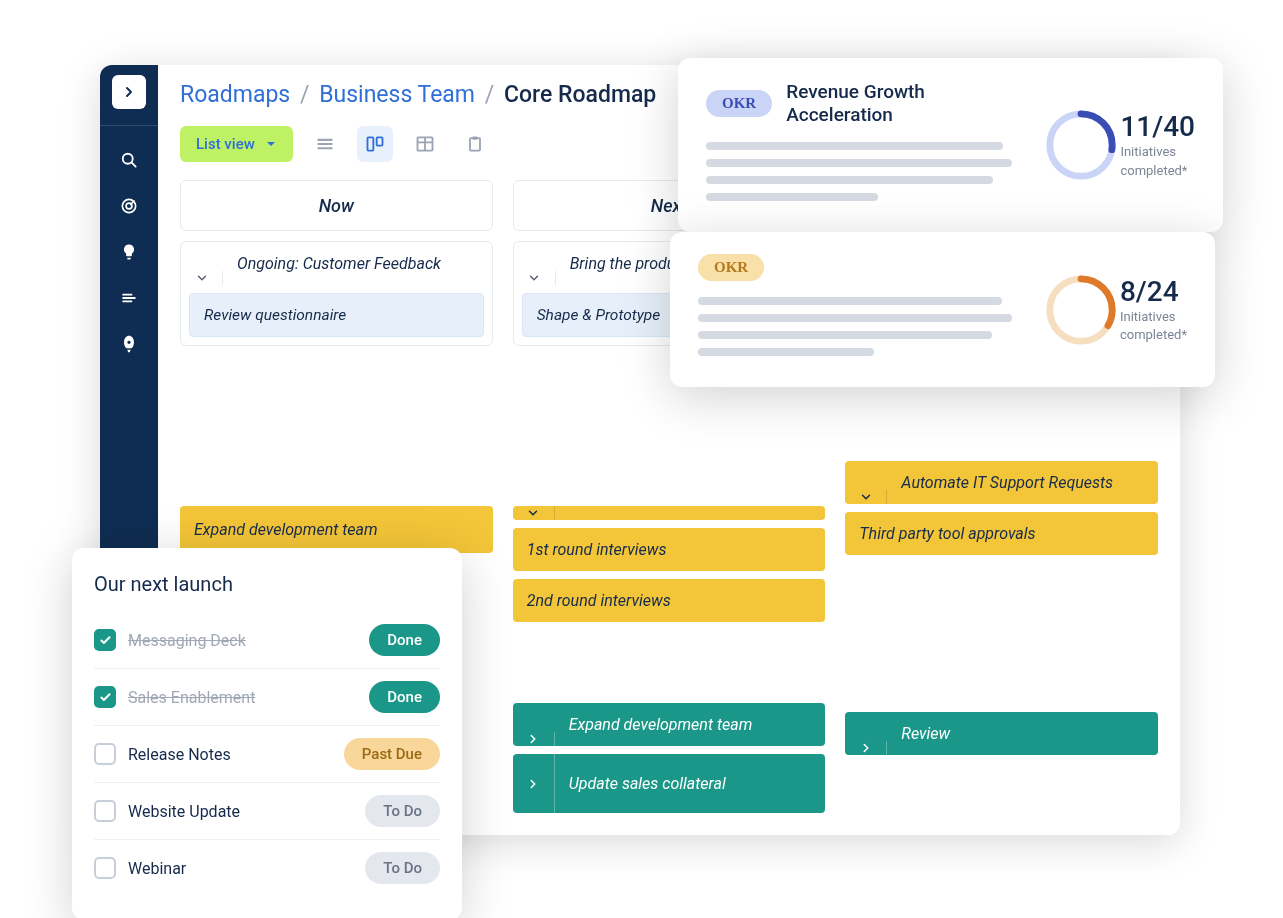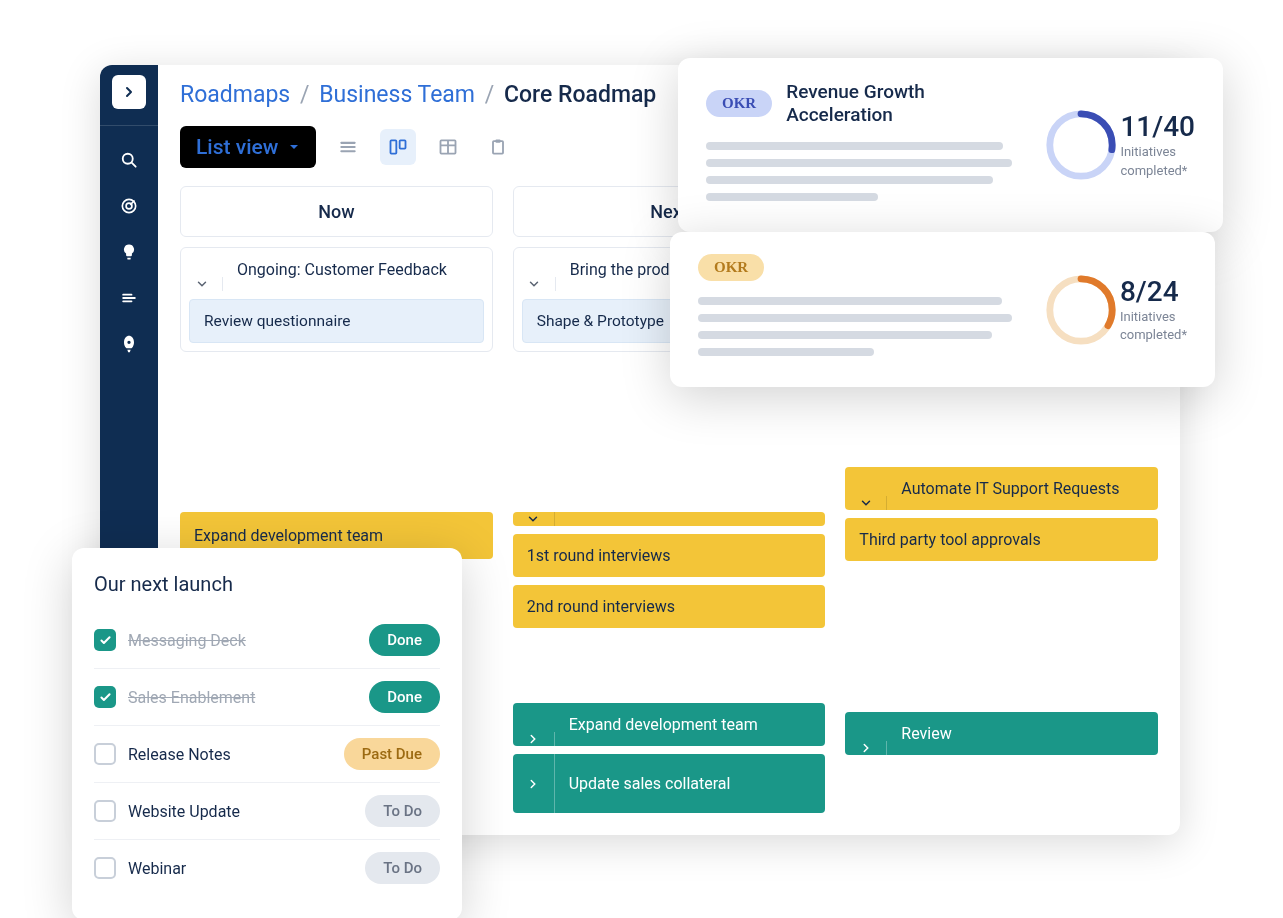--- a/index.html
+++ b/index.html
@@ -15,28 +15,28 @@
 .sidebar .icon-btn svg { width: 20px; height: 20px; }
 
 .content { flex: 1; display: flex; flex-direction: column; }
 .top-bar { padding: 16px 22px 0 22px; }
 .breadcrumb { font-size: 23px; color: #162a4b; }
 .breadcrumb .link { color: #2f6fd7; cursor: pointer; }
 .breadcrumb .sep { color: #9aa4b3; margin: 0 4px; }
 .breadcrumb .current { color: #162a4b; font-weight: 500; }
 
 .toolbar { display: flex; align-items: center; gap: 14px; padding: 18px 22px; }
-.list-view-btn { background: #000000; color: #2f6fd7; border-radius: 6px; padding: 9px 16px; font-size: 21px; font-weight: 500; display: flex; align-items: center; gap: 10px; cursor: pointer; }
+.list-view-btn { background: #bef264; color: #2f6fd7; border-radius: 6px; padding: 9px 16px; font-size: 15px; font-weight: 500; display: flex; align-items: center; gap: 10px; cursor: pointer; }
 .list-view-btn svg { width: 12px; height: 12px; }
 .tool-icon { width: 36px; height: 36px; border-radius: 6px; display: flex; align-items: center; justify-content: center; color: #9aa4b3; cursor: pointer; }
 .tool-icon.active { background: #e7f0fb; color: #2f6fd7; }
 .tool-icon svg { width: 20px; height: 20px; }
 
 .board { flex: 1; padding: 0 22px 22px 22px; display: flex; gap: 20px; overflow: hidden; }
-.column { flex: 1; display: flex; flex-direction: column; gap: 10px; }
+.column { flex: 1; display: flex; flex-direction: column; gap: 10px; font-style: italic; }
 .col-header { background: #fff; border: 1px solid #e5e9f0; border-radius: 6px; padding: 14px; text-align: center; font-size: 18px; color: #162a4b; font-weight: 500; }
 
 .card-group { background: #fff; border: 1px solid #e5e9f0; border-radius: 6px; }
 .card-group-header { display: flex; align-items: flex-end; }
 .chevron-box { width: 42px; display: flex; align-items: center; justify-content: center; border-right: 1px solid #e5e9f0; cursor: pointer; }
 .chevron-box svg { width: 14px; height: 14px; color: #5a6372; }
 .card-group-title { flex: 1; padding: 12px 14px; font-size: 16px; color: #162a4b; }
 .card-item { margin: 8px; padding: 12px 14px; background: #e7f0fa; border: 1px solid #d8e6f5; border-radius: 4px; font-size: 15.5px; color: #162a4b; cursor: pointer; }
 
 .yellow-group .card-group-header { background: #f3c538; border-radius: 4px; }

